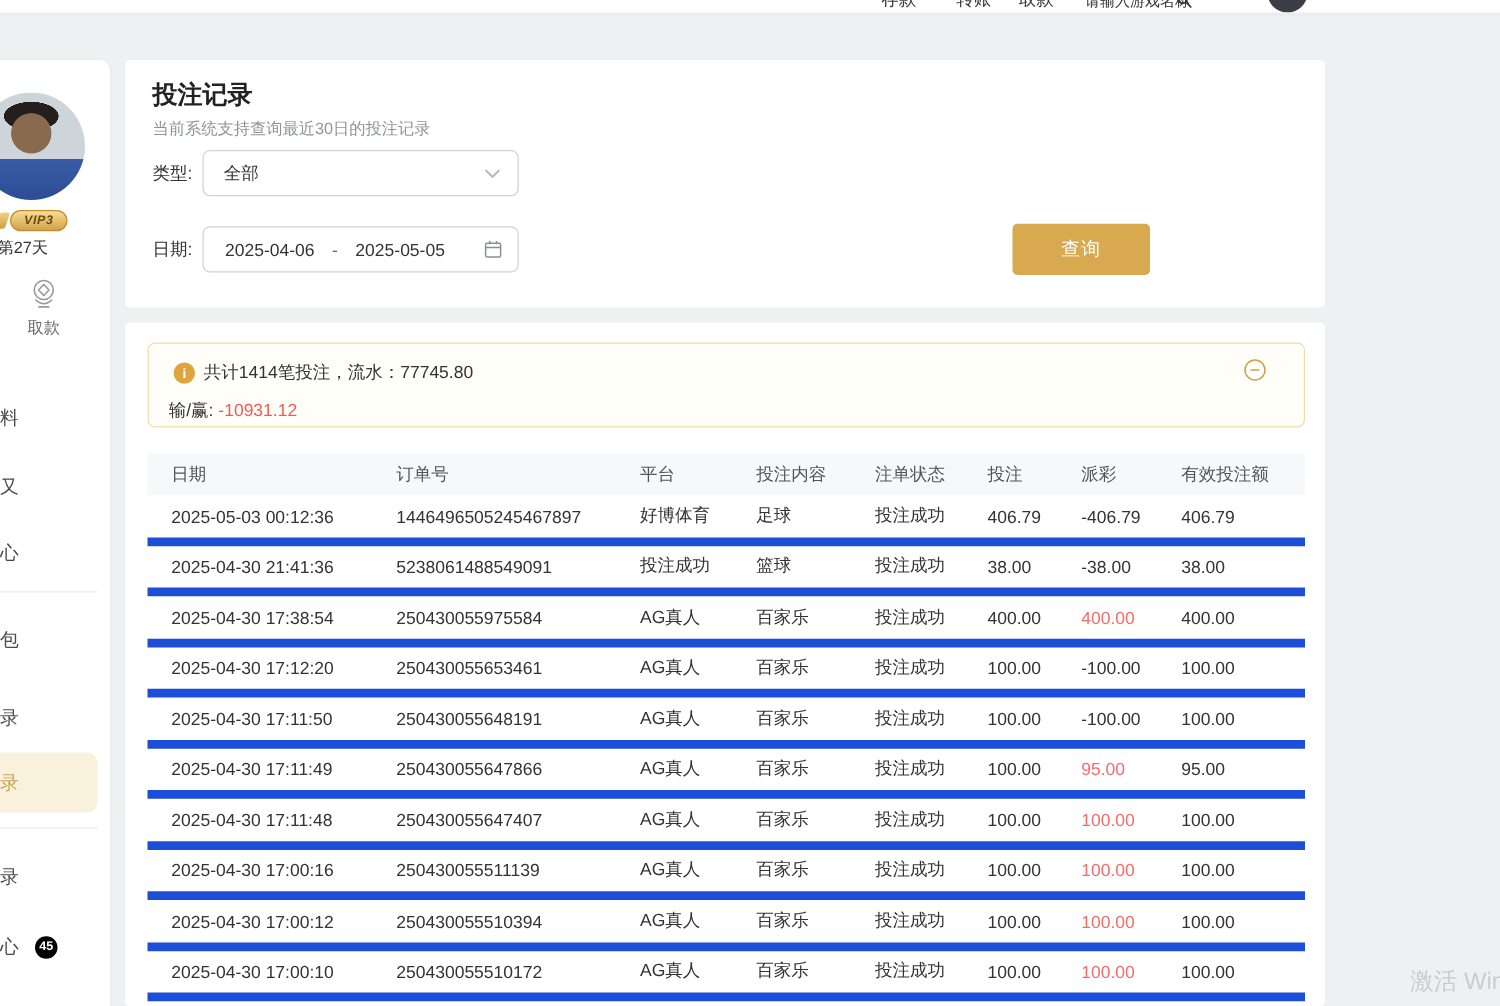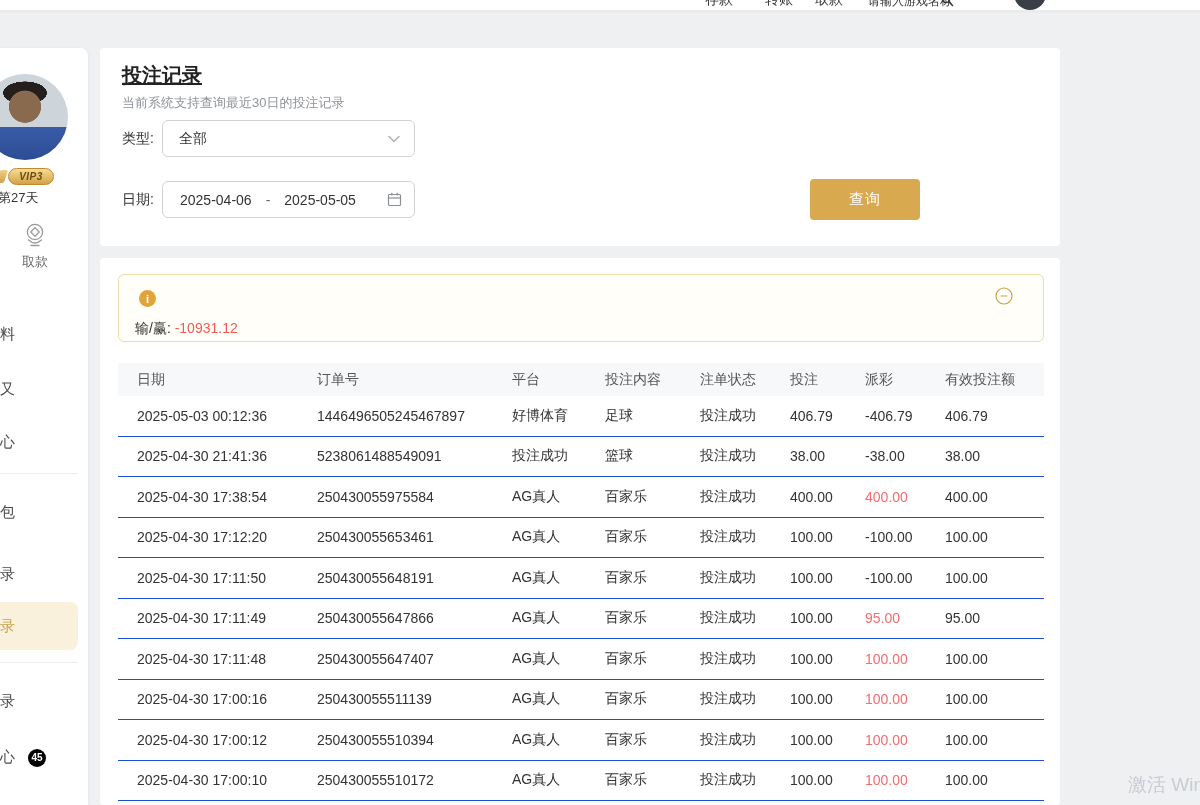--- a/index.html
+++ b/index.html
@@ -42,21 +42,21 @@
   .side-item.active { left:0; width:98px; height:48px; background:#faf1dd; border-radius:8px; }
   .side-item.active .mi-char { margin-left:20px; color:#c9a452; }
   .mi-badge { margin-left:13px; min-width:18px; height:18px; padding:0 2px; background:#000000;
     border-radius:9px; color:#fff; font-size:10px; font-weight:bold;
     display:flex; align-items:center; justify-content:center; }
   .side-divider { position:absolute; left:20px; width:78px; border-top:1px solid #ececec; }
   
   .card { position:absolute; left:100px; width:960px; background:#fff; border-radius:4px; }
   .card-filters { top:48px; height:198px; }
   .card-table { top:258px; height:547px; overflow:hidden; }
-  .page-title { position:absolute; left:22px; top:14px; font-size:20px; font-weight:bold; color:#222;text-decoration:underline; }
+  .page-title { position:absolute; left:22px; top:14px; font-size:20px; font-weight:bold; color:#222; }
   .page-subtitle { position:absolute; left:22px; top:46px; font-size:13px; color:#8f9399; }
   .f-label { position:absolute; left:22px; height:37px; line-height:37px; font-size:14px; color:#333; }
   .select-box { position:absolute; left:62px; top:72px; width:253px; height:37px;
     border:1px solid #d2d2d2; border-radius:6px; background:#fff;
     display:flex; align-items:center; padding:0 14px 0 16px; cursor:pointer; }
   .select-value { flex:1; font-size:14px; color:#333; }
   .date-box { position:absolute; left:62px; top:133px; width:253px; height:37px;
     border:1px solid #d2d2d2; border-radius:6px; background:#fff;
     display:flex; align-items:center; padding:0 12px 0 17px; font-size:14px; color:#333; cursor:pointer; }
   .date-sep { margin:0 14px; color:#666; }
@@ -80,21 +80,21 @@
   .sum-line1 { position:absolute; left:44px; top:14px; font-size:14px; color:#333; }
   .sum-line2 { position:absolute; left:16px; top:45px; font-size:14px; color:#333; }
   .sum-line2 .neg { color:#f25b52; }
   .minus-ic { position:absolute; right:30px; top:12px; width:18px; height:18px; cursor:pointer; }
   
   .table-wrap { position:absolute; left:18px; top:105px; width:926px; }
   .t-head { display:flex; height:33px; align-items:center; background:#f7f8fa; }
   .t-cell { display:block; padding-left:19px; font-size:14px; color:#333;
     white-space:nowrap; overflow:hidden; }
   .t-cell.th { color:#555; }
-  .t-row { display:flex; height:40.5px; align-items:center; border-bottom:1px solid #1d4ed8; }
+  .t-row { display:flex; height:40.5px; align-items:center; border-bottom:7px solid #1d4ed8; }
   .t-cell.red { color:#f56c6c; }
   
   .watermark { position:absolute; left:1128px; top:772px; font-size:19px; color:#c9ccd2; white-space:nowrap; }
   svg { display:block; }
 </style>
 </head>
 <body>
 
 <div class="topbar">
   <span class="tn-item" style="left:705px;">存款</span>
@@ -187,20 +187,21 @@
     </span>
   </div>
 
 
   <div class="btn btn-query">查询</div>
 </div>
 
 <div class="card card-table">
   <div class="summary">
     <span class="info-ic">i</span>
+    <div class="sum-line1">共计1414笔投注，流水：77745.80</div>
     <div class="sum-line2">
       <span>输/赢: </span><span class="neg">-10931.12</span>
     </div>
     <span class="minus-ic">
       <svg width="18" height="18" viewBox="0 0 18 18" fill="none" stroke="#c9a24a" stroke-width="1.2">
         <circle cx="9" cy="9" r="8"></circle>
         <line x1="5.5" y1="9" x2="12.5" y2="9"></line>
       </svg>
     </span>
   </div>

